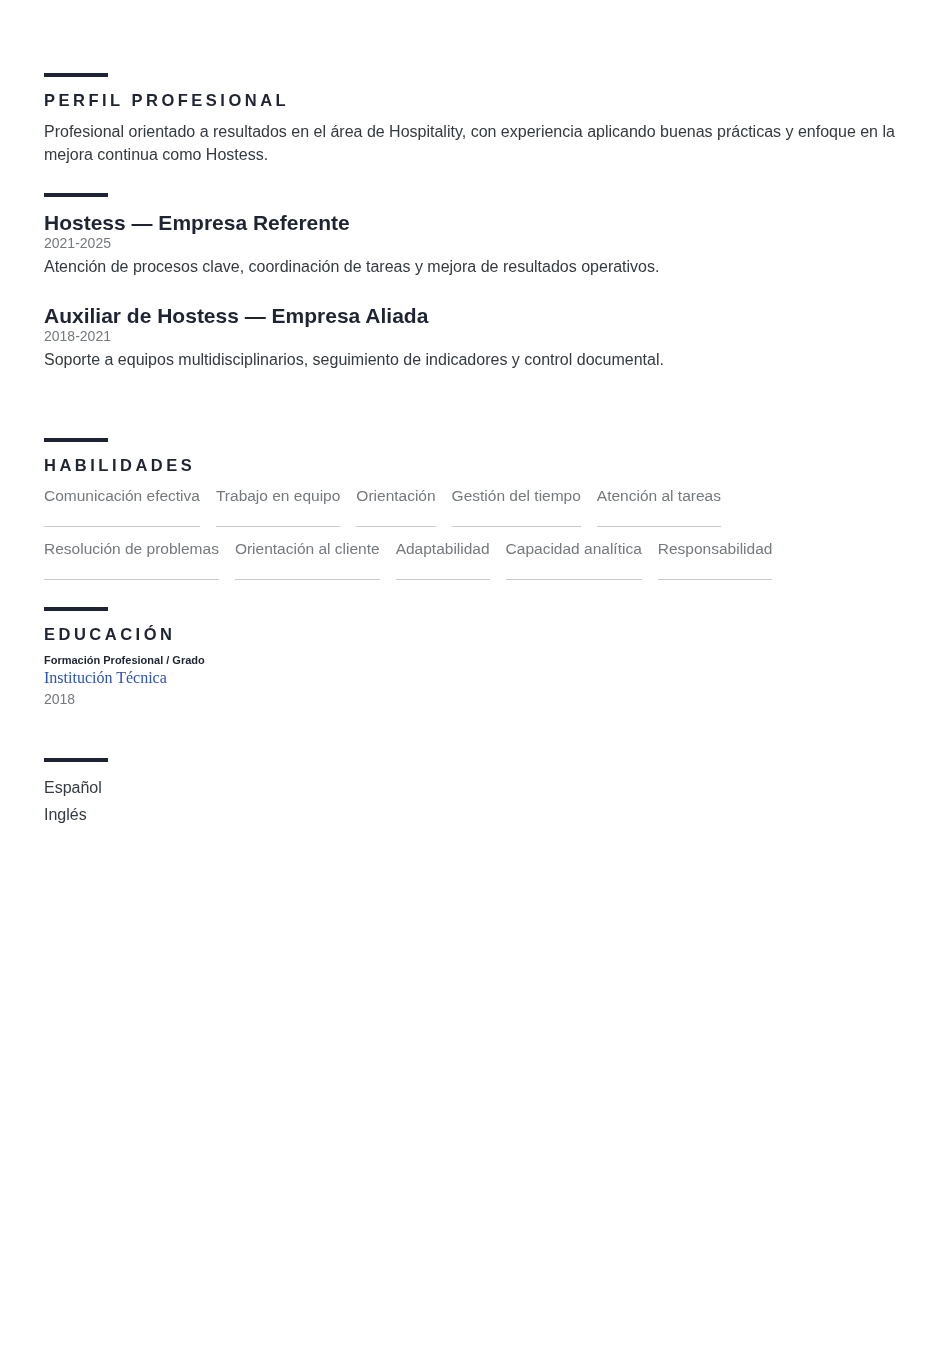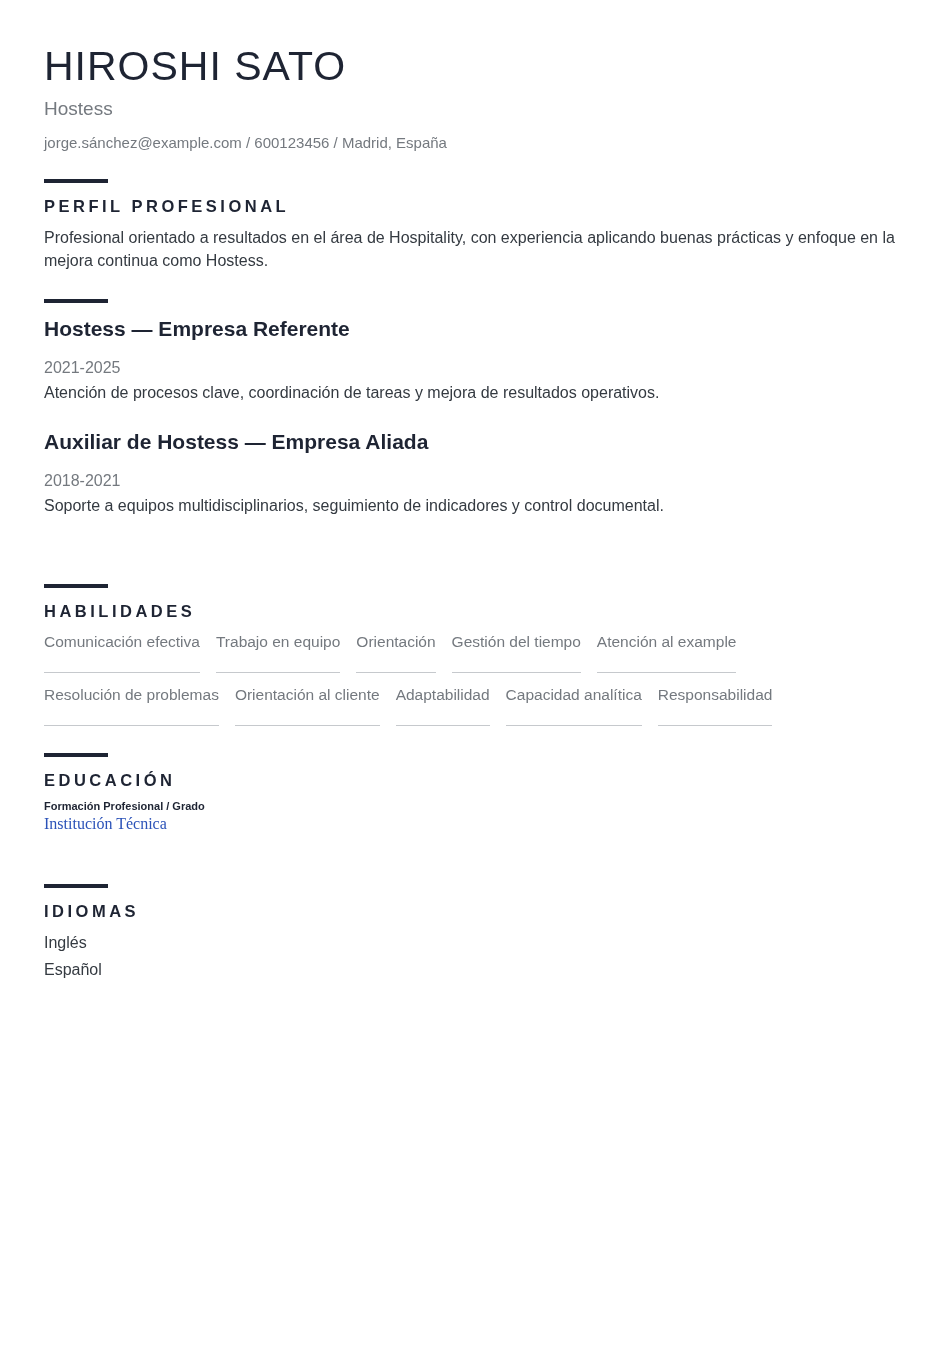--- a/index.html
+++ b/index.html
@@ -71,22 +71,22 @@
   
   .job{margin:0 0 25px 0;}
   .job:last-child{margin-bottom:0;}
   .job-name{
     margin:0;
     font-size:21px;
     font-weight:700;
     color:var(--heading);
   }
   .job-dates{
-    margin:18px 0 0 0;
-    font-size:16px;
+    margin:0 0 0 0;
+    font-size:14px;
     color:var(--muted);
   }
   .job-desc{
     margin:5px 0 0 0;
     font-size:16px;
     line-height:1.4;
     color:var(--body);
   }
   .experience-extra-space{height:15px;}
   
@@ -132,25 +132,20 @@
     font-size:16px;
     line-height:1.45;
     color:var(--body);
   }
 </style>
 </head>
 <body>
 
 <div class="page">
 
-  <header>
-    <h1 class="name">HIROSHI SATO</h1>
-    <p class="job-title">Hostess</p>
-    <p class="contact-line">jorge.sánchez@example.com / 600123456 / Madrid, España</p>
-  </header>
 
   <section class="section">
     <hr class="divider">
     <h2 class="section-heading">PERFIL PROFESIONAL</h2>
     <p class="paragraph">Profesional orientado a resultados en el área de Hospitality, con experiencia aplicando buenas prácticas y enfoque en la mejora continua como Hostess.</p>
   </section>
 
   <section class="section">
     <hr class="divider">
 
@@ -169,37 +164,37 @@
   </section>
 
   <section class="section">
     <hr class="divider">
     <h2 class="section-heading">HABILIDADES</h2>
     <div class="skills-list">
       <span class="skill-chip">Comunicación efectiva</span>
       <span class="skill-chip">Trabajo en equipo</span>
       <span class="skill-chip">Orientación</span>
       <span class="skill-chip">Gestión del tiempo</span>
-      <span class="skill-chip">Atención al example</span>
+      <span class="skill-chip">Atención al tareas</span>
       <span class="skill-chip">Resolución de problemas</span>
       <span class="skill-chip">Orientación al cliente</span>
       <span class="skill-chip">Adaptabilidad</span>
       <span class="skill-chip">Capacidad analítica</span>
       <span class="skill-chip">Responsabilidad</span>
     </div>
   </section>
 
   <section class="section">
     <hr class="divider">
     <h2 class="section-heading">EDUCACIÓN</h2>
     <h3 class="edu-degree">Formación Profesional / Grado</h3>
     <a href="#" class="edu-institution">Institución Técnica</a>
+    <p class="edu-year">2018</p>
     <div class="education-extra-space"></div>
   </section>
 
   <section class="section">
     <hr class="divider">
-    <h2 class="section-heading">IDIOMAS</h2>
+    <p class="language-item">Español</p>
     <p class="language-item">Inglés</p>
-    <p class="language-item">Español</p>
   </section>
 
 </div>
 
 </body></html>

